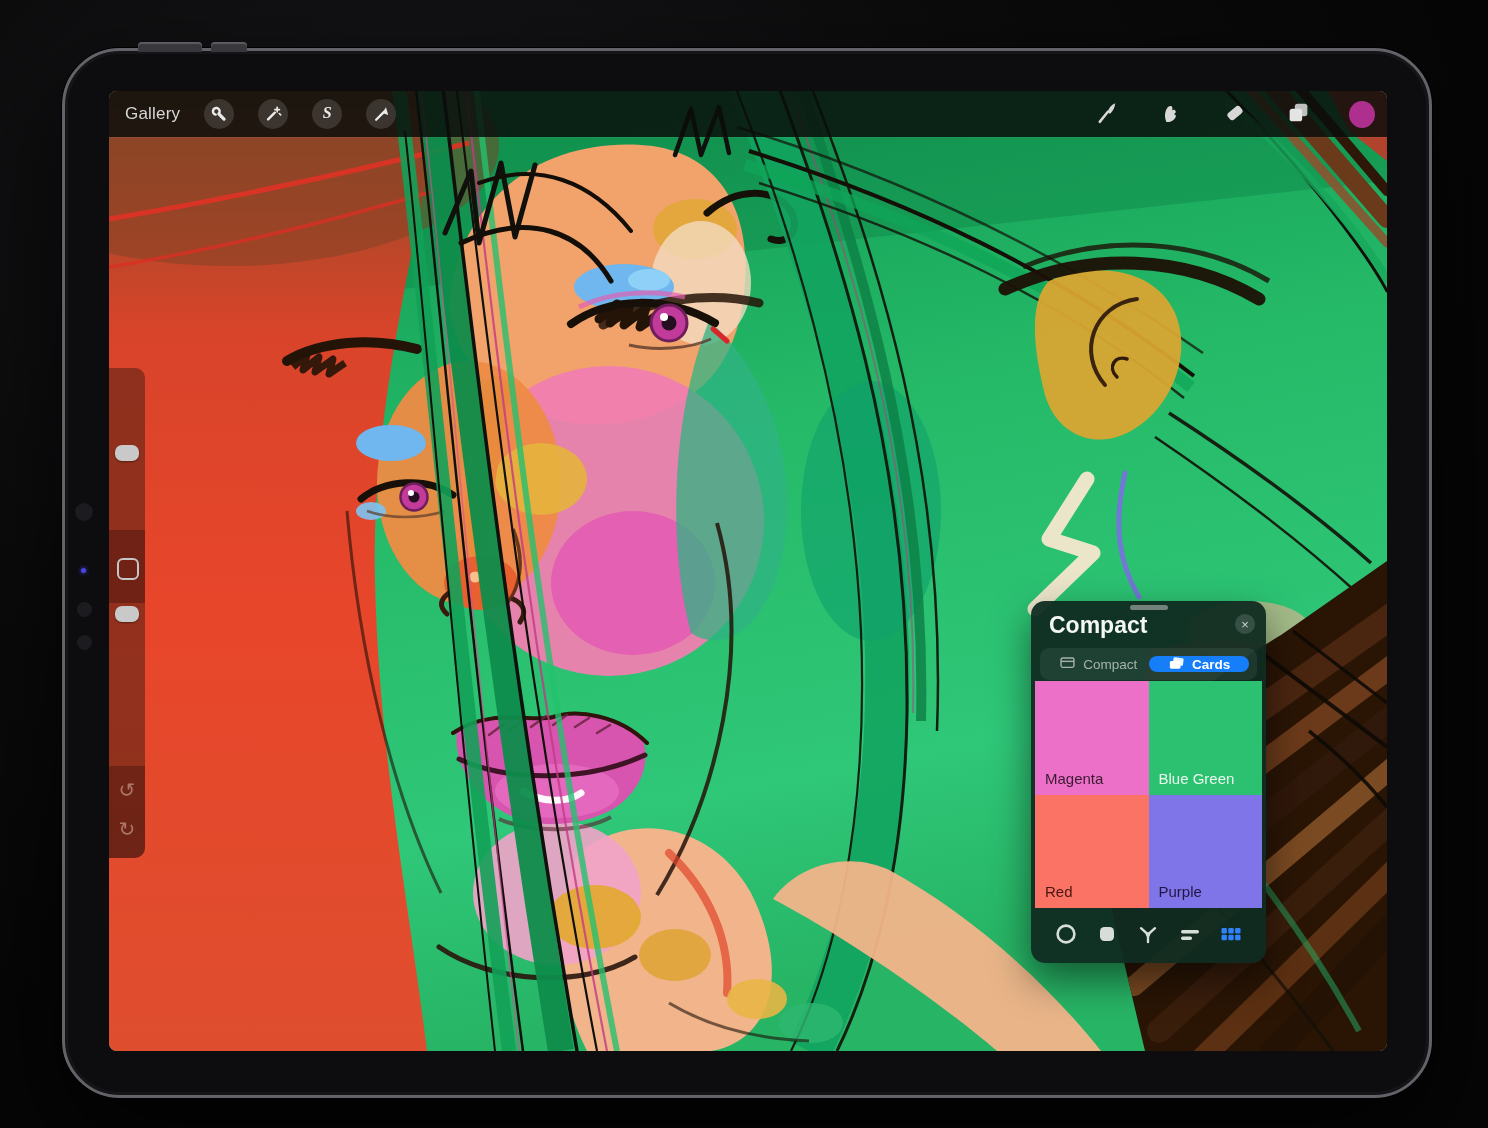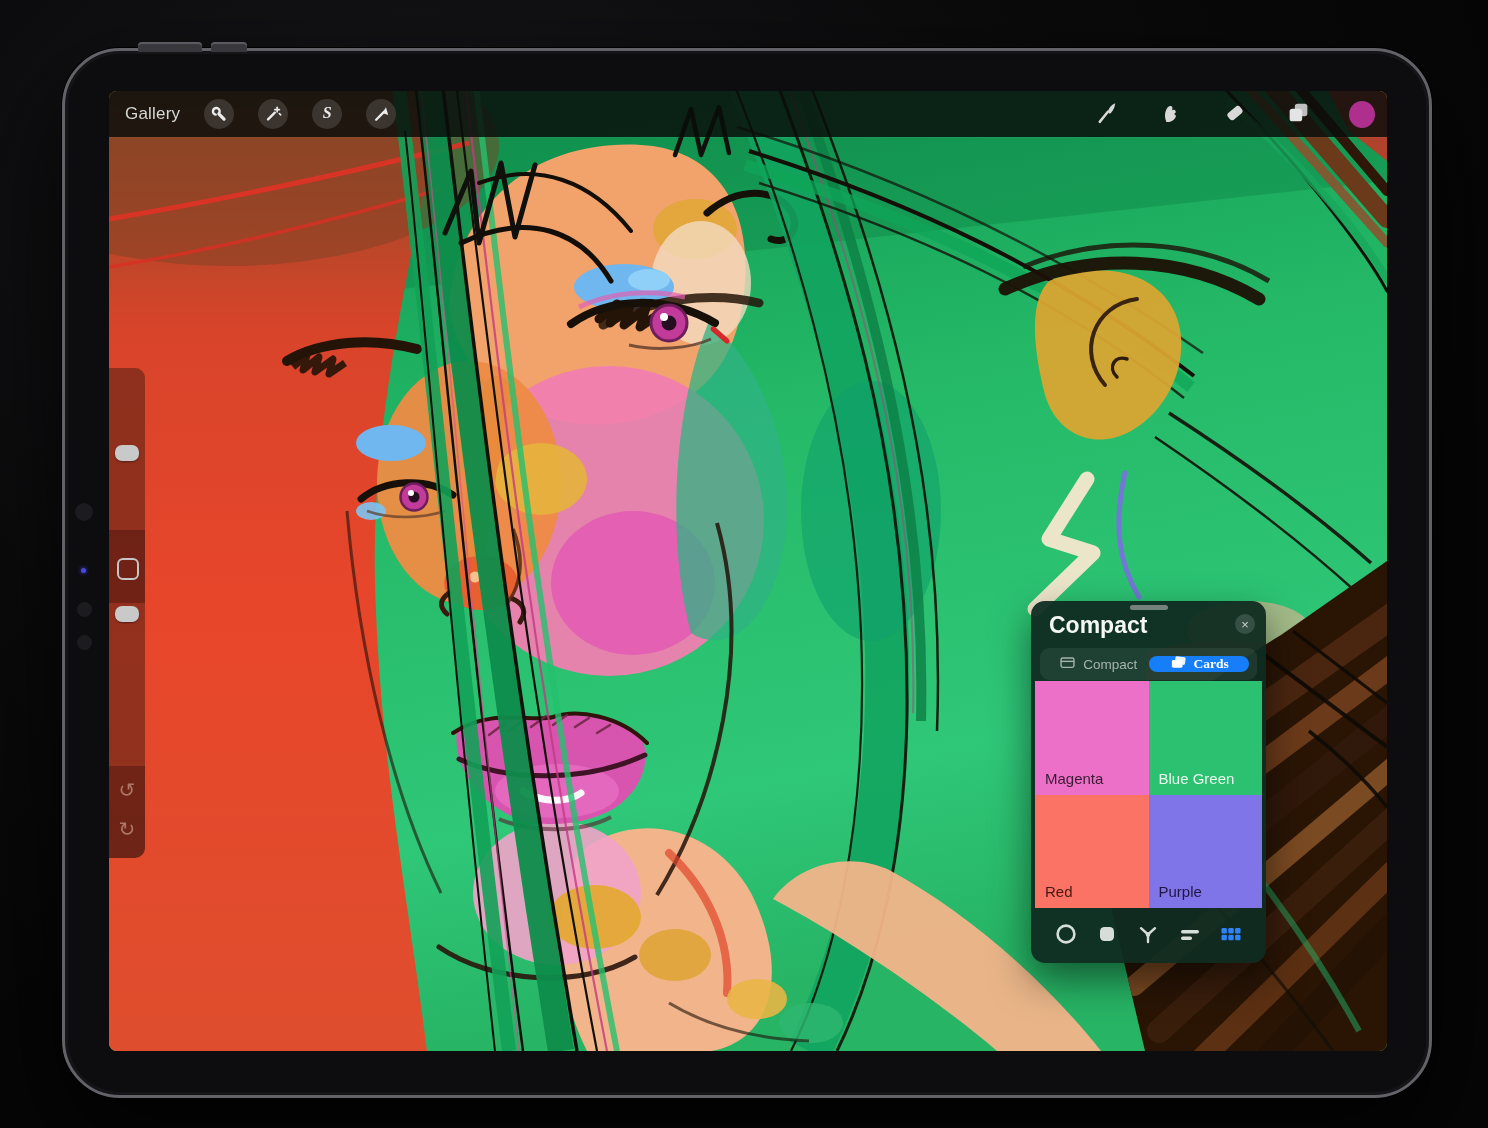--- a/index.html
+++ b/index.html
@@ -376,21 +376,21 @@
             <span>
               <svg width="17" height="15" viewBox="0 0 21 18">
                 <g stroke="#A6B4AC" fill="none" stroke-width="1.7">
                   <rect x="2.5" y="3.5" width="16" height="11.5" rx="2.2"></rect>
                   <line x1="2.5" y1="7.6" x2="18.5" y2="7.6"></line>
                 </g>
               </svg>
             </span>
             <span>Compact</span>
           </div>
-          <div class="pp-segment active" style="background-color: rgb(21, 126, 248); font-family: Liberation Serif, serif;">
+          <div class="pp-segment active" style="background-color: rgb(21, 126, 248);">
             <span>
               <svg width="18" height="16" viewBox="0 0 22 19">
                 <rect x="7.5" y="3" width="12.5" height="9.5" rx="1.8" fill="#FFFFFF" opacity="0.92" transform="rotate(7 13.7 7.7)"></rect>
                 <rect x="3.5" y="7" width="13" height="9.5" rx="1.8" fill="#FFFFFF"></rect>
               </svg>
             </span>
             <span>Cards</span>
           </div>
         </div>
         <div class="pp-cards">

